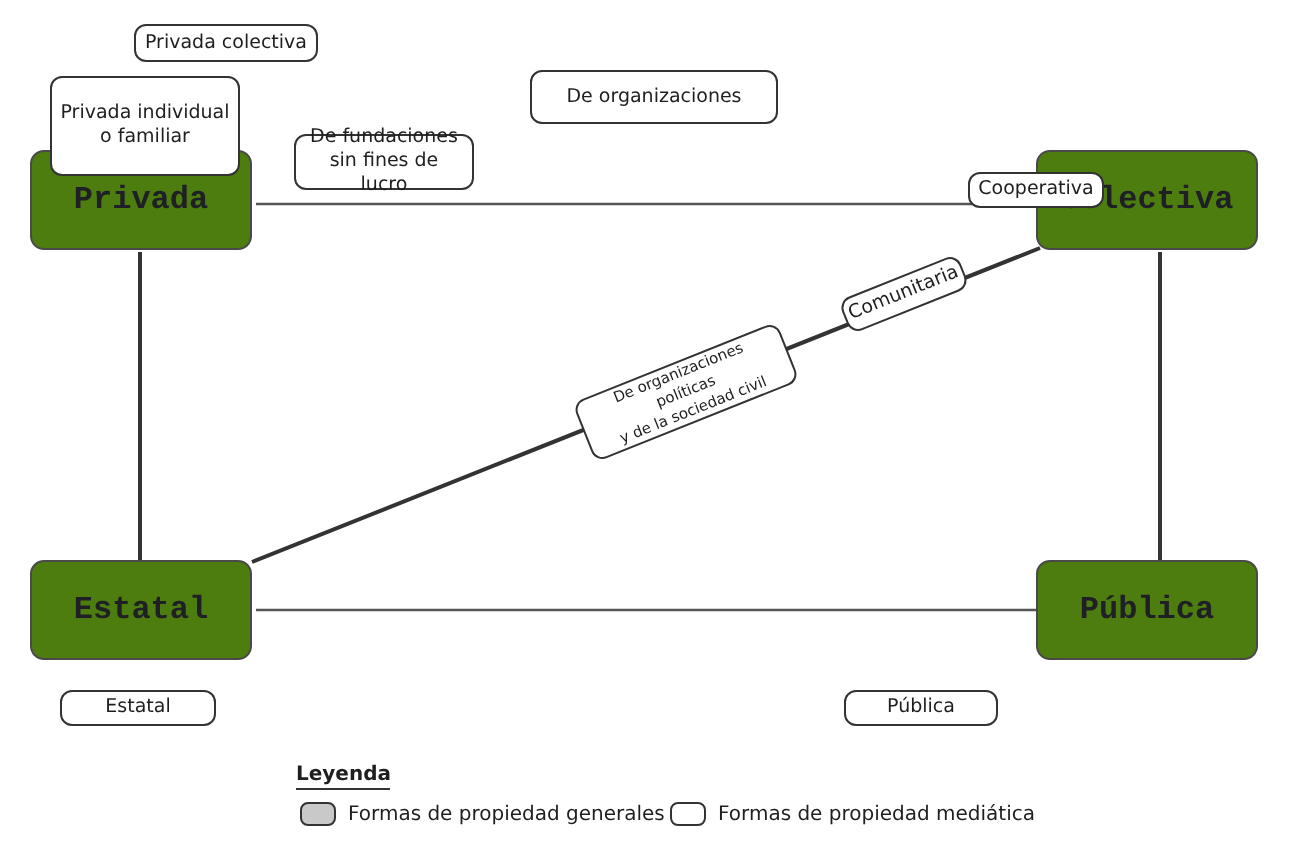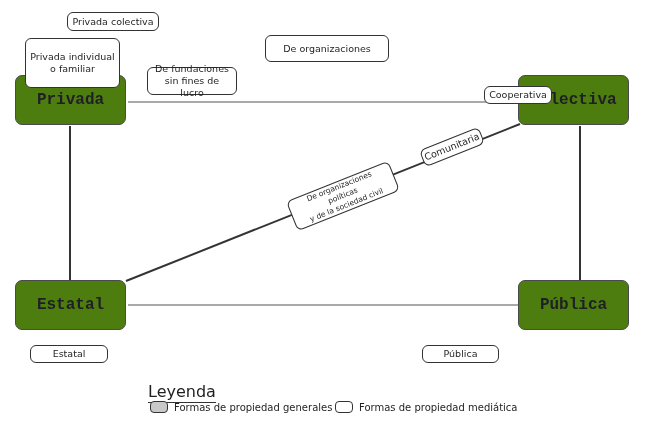--- a/index.html
+++ b/index.html
@@ -8,22 +8,22 @@
   #lines { position:absolute; left:0; top:0; width:645px; height:422px; }
   .main-box { position:absolute; width:111px; height:50px; background:#4d7c0f;
               border:1.5px solid #4a4a4a; border-radius:7px; box-sizing:border-box;
               display:flex; align-items:center; justify-content:center;
               font-weight:bold; font-size:16px; color:#1f1f26;font-family:Liberation Mono, monospace; }
   .media-box { position:absolute; background:#ffffff; border:1.2px solid #333;
                border-radius:6px; box-sizing:border-box; display:flex;
                align-items:center; justify-content:center; text-align:center;
                font-size:9.5px; line-height:12px; color:#1f1f1f; padding:0 4px; }
   .rot { transform-origin:center center; }
-  .legend-title { position:absolute; left:148px; top:382px; font-weight:normal;
-                  font-size:16px; color:#1f1f1f; border-bottom:1px solid #333;
+  .legend-title { position:absolute; left:148px; top:382px; font-weight:bold;
+                  font-size:10px; color:#1f1f1f; border-bottom:1px solid #333;
                   padding-bottom:1px; }
   .legend-item { position:absolute; top:401px; display:flex; align-items:center;
                  font-size:10px; color:#1f1f1f; }
   .swatch { width:18px; height:12px; border:1.2px solid #333; border-radius:4px;
             margin-right:6px; box-sizing:border-box; }
   .swatch.general { background:#c9c9c9; }
   .swatch.media { background:#fff; }
 </style>
 </head>
 <body>

